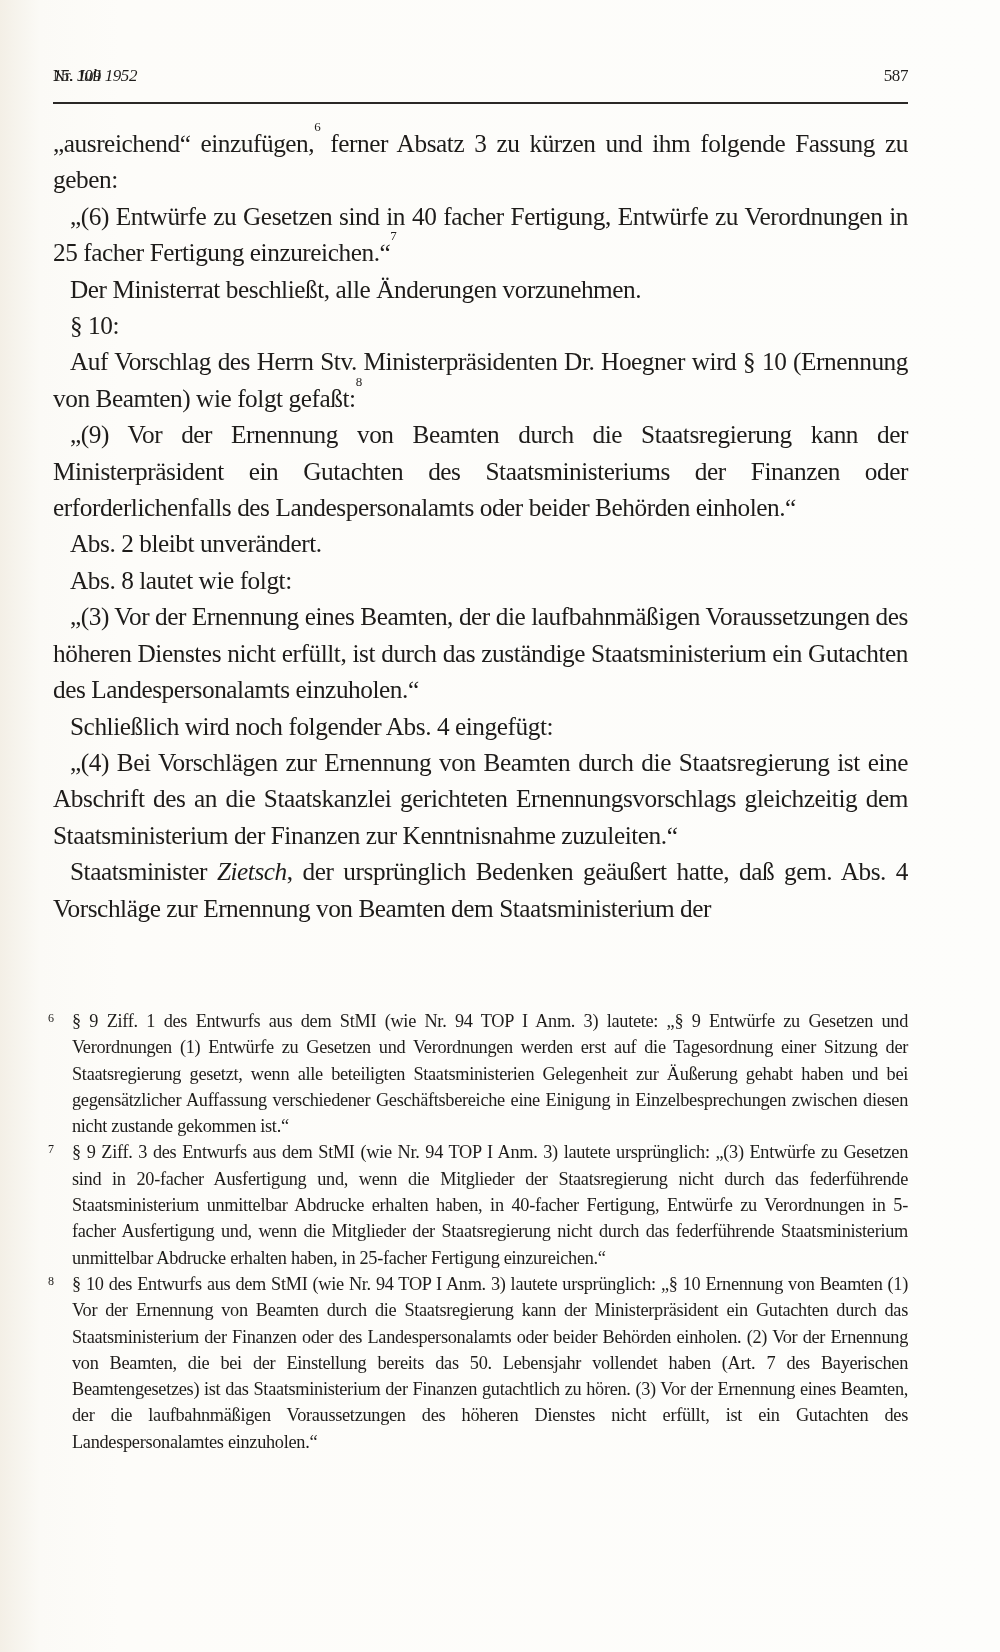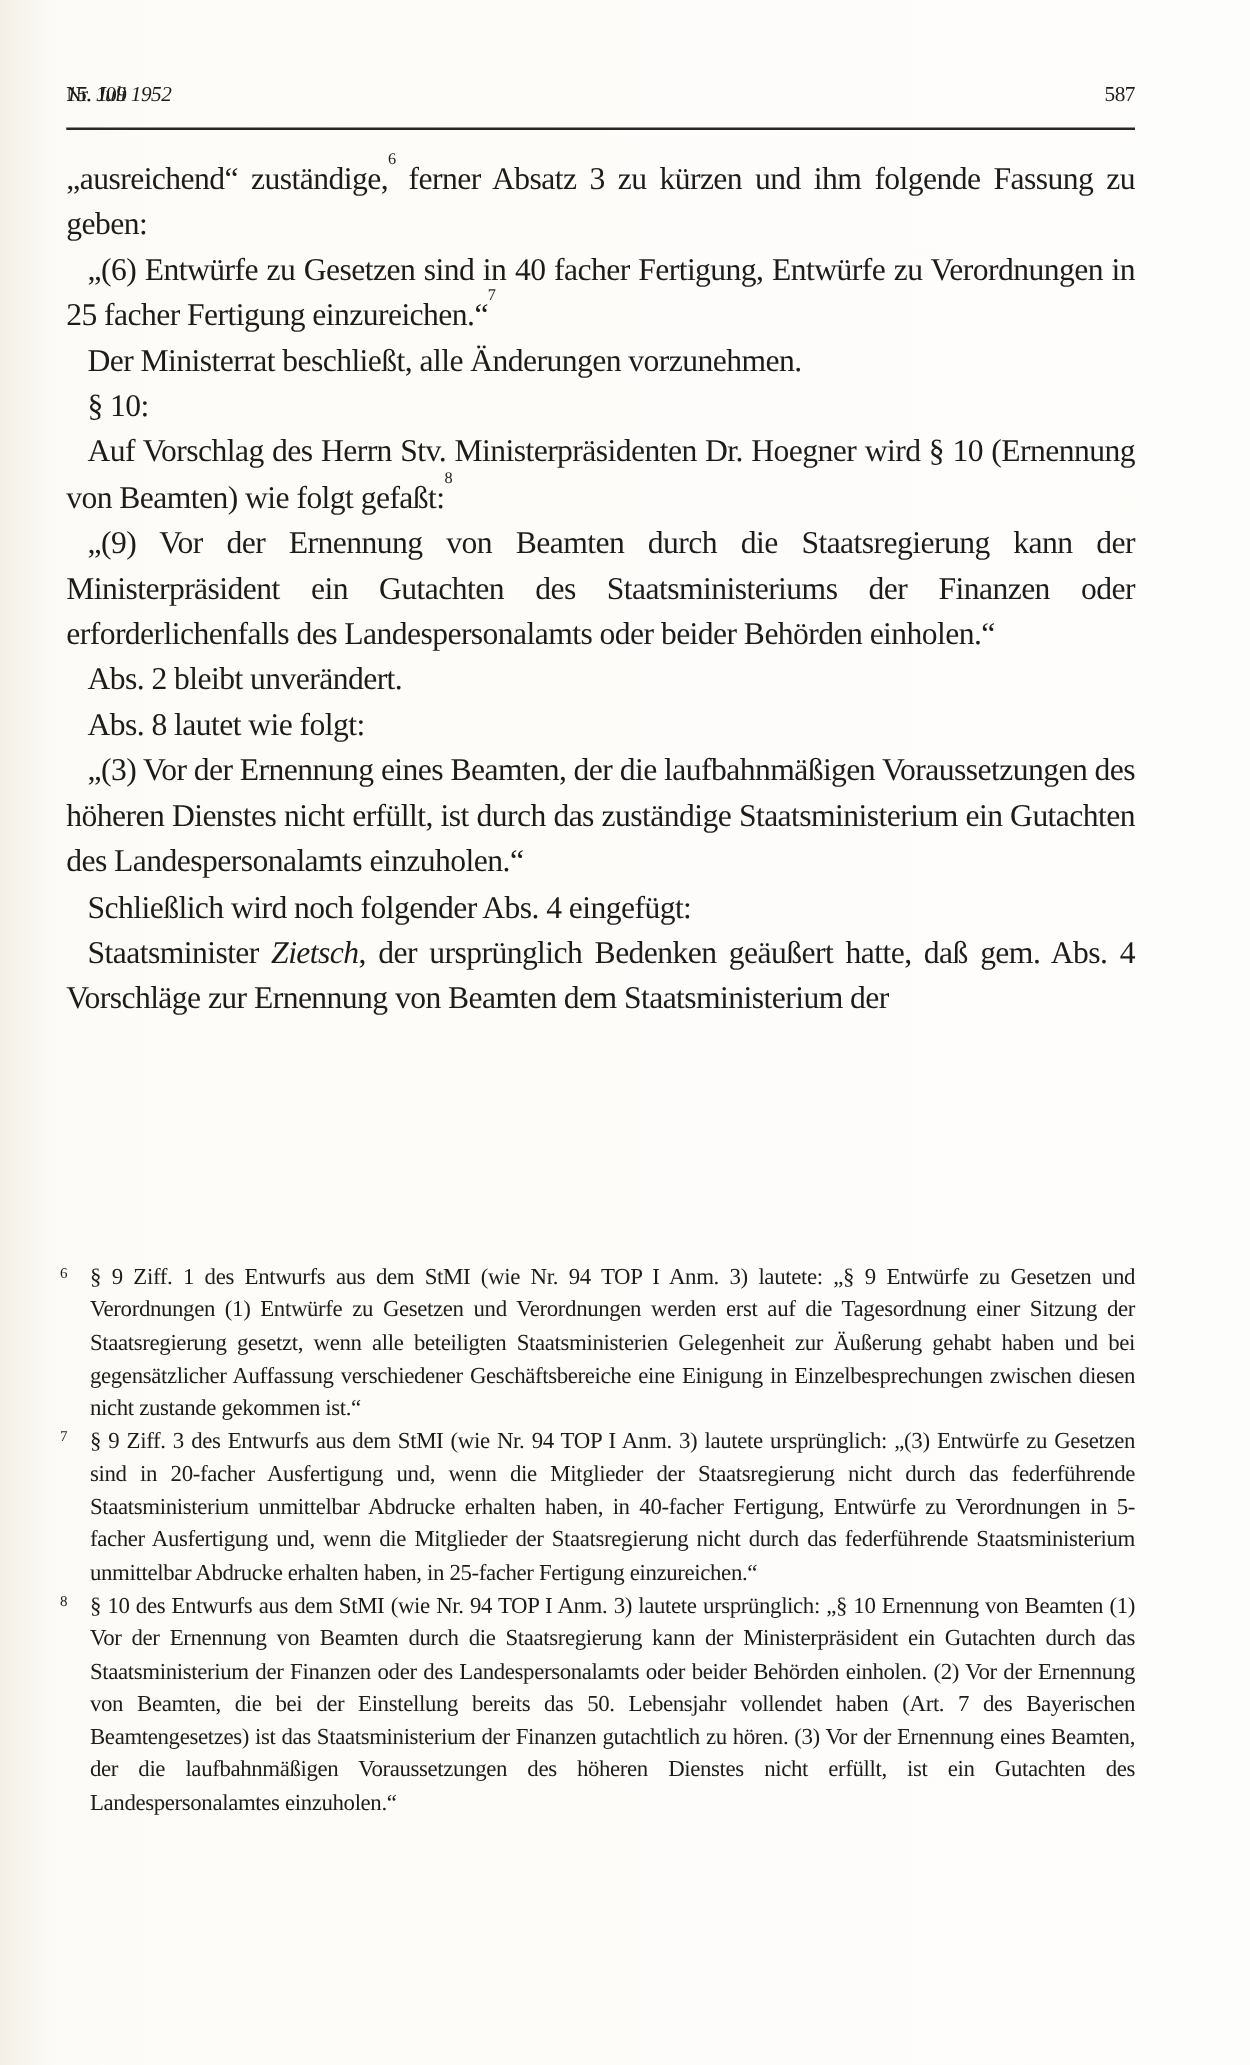--- a/index.html
+++ b/index.html
@@ -49,40 +49,41 @@
 <div class="page">
 
   <div class="running-head">
     <span class="left">Nr. 109</span>
     <span class="center">15. Juli 1952</span>
     <span class="right">587</span>
   </div>
   <div class="head-rule"></div>
 
   <div class="body-text">
-    <p class="flush"><span>„ausreichend“ zuständige,</span><sup class="fn">6</sup><span> ferner Absatz 3 zu kürzen und ihm folgende Fassung zu geben:</span></p>
+    <p class="flush"><span>„ausreichend“ einzufügen,</span><sup class="fn">6</sup><span> ferner Absatz 3 zu kürzen und ihm folgende Fassung zu geben:</span></p>
 
     <p class="indent"><span>„(6) Entwürfe zu Gesetzen sind in 40 facher Fertigung, Entwürfe zu Verordnungen in 25 facher Fertigung einzureichen.“</span><sup class="fn">7</sup></p>
 
     <p class="indent last">Der Ministerrat beschließt, alle Änderungen vorzunehmen.</p>
 
     <p class="indent last">§ 10:</p>
 
     <p class="indent"><span>Auf Vorschlag des Herrn Stv. Ministerpräsidenten Dr. Hoegner wird § 10 (Ernennung von Beamten) wie folgt gefaßt:</span><sup class="fn">8</sup></p>
 
     <p class="indent">„(9) Vor der Ernennung von Beamten durch die Staatsregierung kann der Ministerpräsident ein Gutachten des Staatsministeriums der Finanzen oder erforderlichenfalls des Landespersonalamts oder beider Behörden einholen.“</p>
 
     <p class="indent last">Abs. 2 bleibt unverändert.</p>
 
     <p class="indent last">Abs. 8 lautet wie folgt:</p>
 
     <p class="indent">„(3) Vor der Ernennung eines Beamten, der die laufbahnmäßigen Voraussetzungen des höheren Dienstes nicht erfüllt, ist durch das zuständige Staatsministerium ein Gutachten des Landespersonalamts einzuholen.“</p>
 
     <p class="indent last">Schließlich wird noch folgender Abs. 4 eingefügt:</p>
 
+    <p class="indent">„(4) Bei Vorschlägen zur Ernennung von Beamten durch die Staatsregierung ist eine Abschrift des an die Staatskanzlei gerichteten Ernennungsvorschlags gleichzeitig dem Staatsministerium der Finanzen zur Kenntnisnahme zuzuleiten.“</p>
 
     <p class="indent"><span>Staatsminister </span><em>Zietsch</em><span>, der ursprünglich Bedenken geäußert hatte, daß gem. Abs. 4 Vorschläge zur Ernennung von Beamten dem Staatsministerium der</span></p>
   </div>
 
   <div class="footnotes">
     <p class="footnote">
       <sup class="fn-mark">6</sup>
       <span class="fn-text">§ 9 Ziff. 1 des Entwurfs aus dem StMI (wie Nr. 94 TOP I Anm. 3) lautete: „§ 9 Entwürfe zu Gesetzen und Verordnungen (1) Entwürfe zu Gesetzen und Verordnungen werden erst auf die Tagesordnung einer Sitzung der Staatsregierung gesetzt, wenn alle beteiligten Staatsministerien Gelegenheit zur Äußerung gehabt haben und bei gegensätzlicher Auffassung verschiedener Geschäftsbereiche eine Einigung in Einzelbesprechungen zwischen diesen nicht zustande gekommen ist.“</span>
     </p>
     <p class="footnote">

